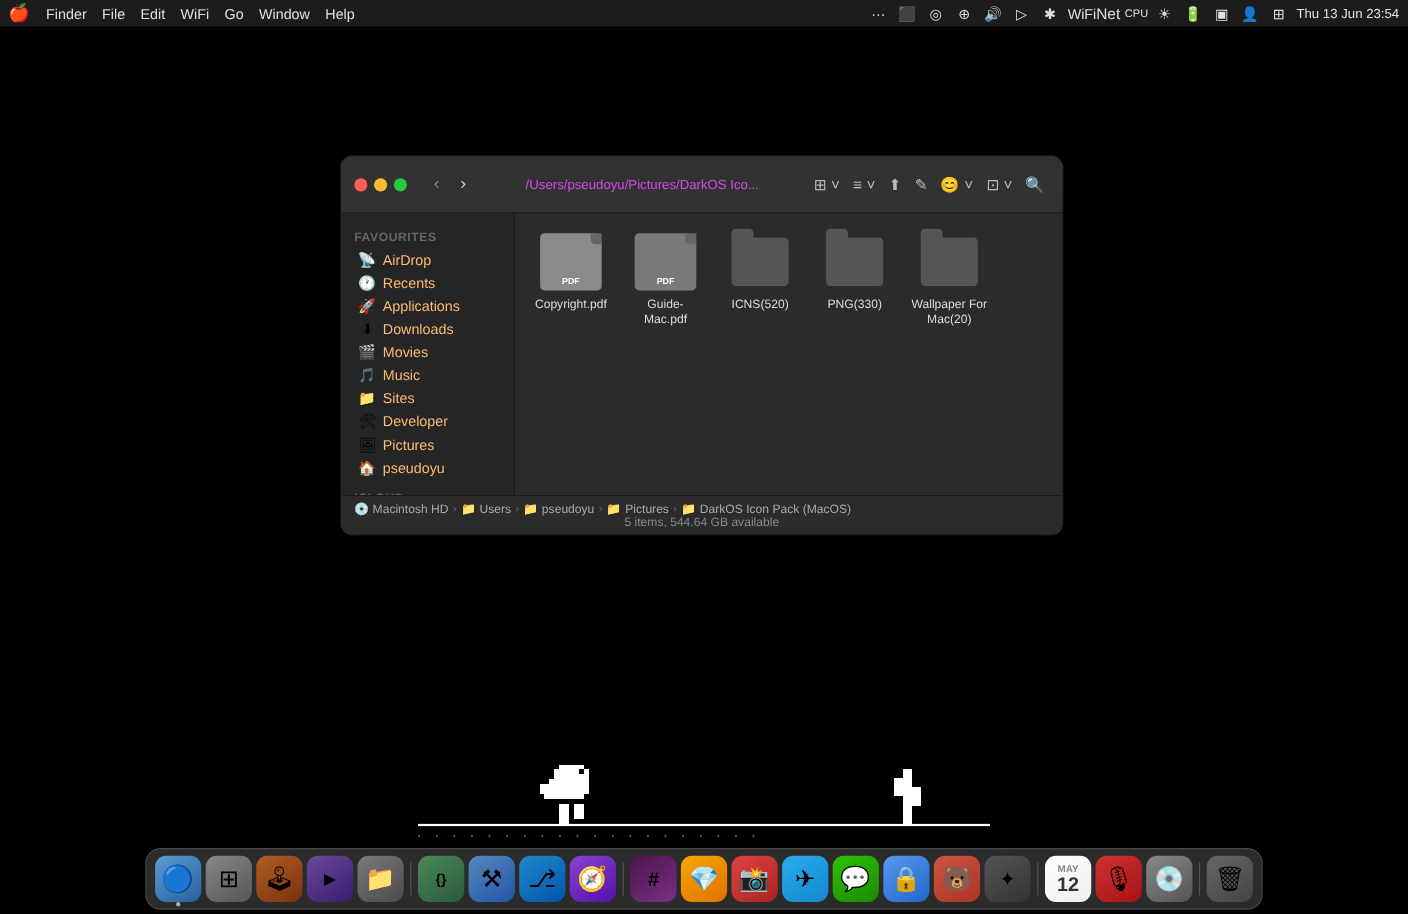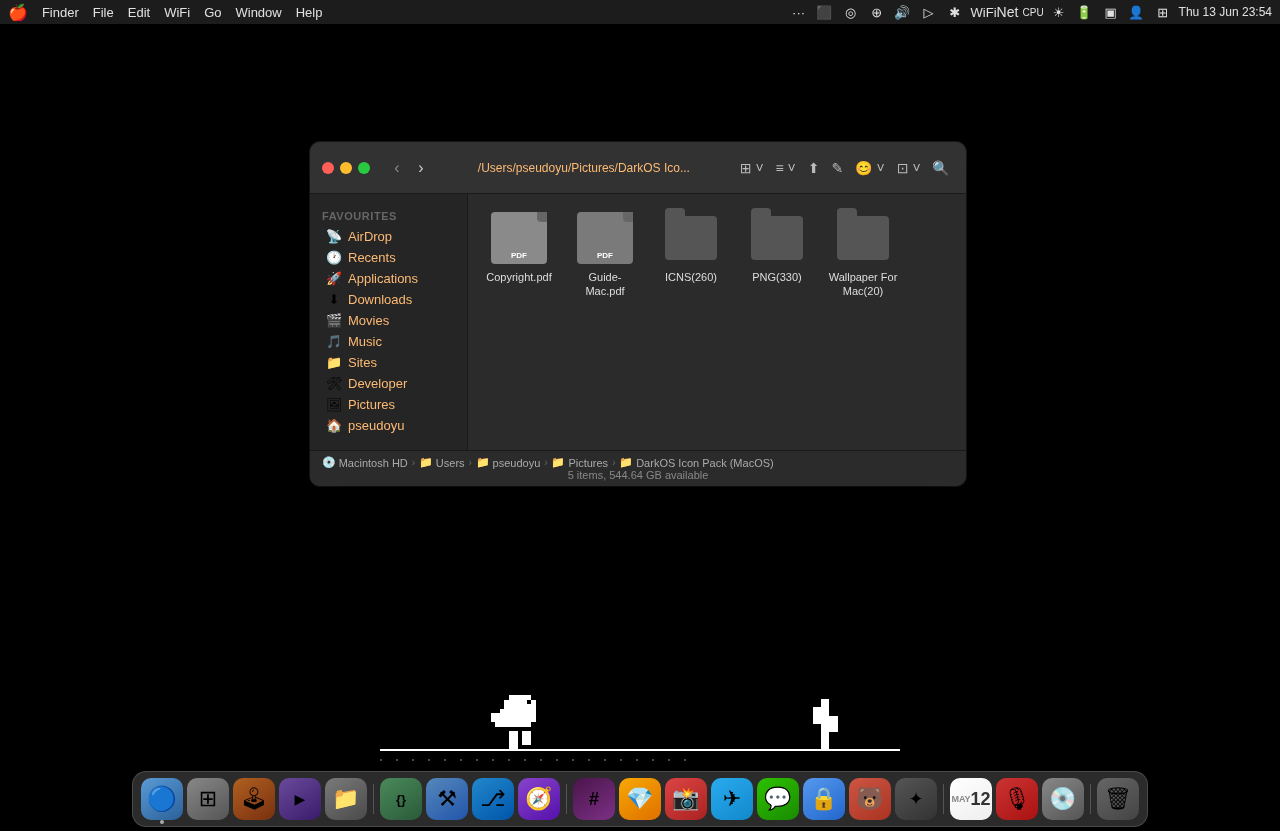--- a/index.html
+++ b/index.html
@@ -117,21 +117,21 @@
       font-size: 16px;
       cursor: pointer;
       width: 22px;
       text-align: center;
     }
     .nav-btn.active { color: #ccc; }
 
     .path-display {
       flex: 1;
       text-align: center;
-      color: #fdba74;
+      color: #d946ef;
       font-size: 12px;
       font-weight: 500;
     }
 
     .toolbar-actions {
       display: flex;
       align-items: center;
       gap: 4px;
     }
     .toolbar-btn {
@@ -532,21 +532,21 @@
               <span class="pdf-label">PDF</span>
             </div>
           </div>
           <span class="file-label">Guide-Mac.pdf</span>
         </div>
 
         <div class="file-item">
           <div class="file-icon">
             <div class="folder-icon"></div>
           </div>
-          <span class="file-label">ICNS(260)</span>
+          <span class="file-label">ICNS(520)</span>
         </div>
 
         <div class="file-item">
           <div class="file-icon">
             <div class="folder-icon"></div>
           </div>
           <span class="file-label">PNG(330)</span>
         </div>
 
         <div class="file-item">
@@ -690,21 +690,21 @@
     <div class="dock-item dock-proxyman" title="Proxyman">
       <span>🔒</span>
     </div>
     <div class="dock-item dock-bear" title="Bear">
       <span>🐻</span>
     </div>
     <div class="dock-item dock-chatgpt" title="ChatGPT">
       <span style="font-size:18px">✦</span>
     </div>
     <div class="dock-divider"></div>
-    <div class="dock-item dock-cal" title="Calendar" style="flex-direction:row;gap:0">
+    <div class="dock-item dock-cal" title="Calendar" style="flex-direction:column;gap:0">
       <span style="font-size:9px;color:#888;font-weight:600">MAY</span>
       <span style="font-size:18px;color:#333;font-weight:bold;line-height:1">12</span>
     </div>
     <div class="dock-item dock-app9">
       <span>🎙</span>
     </div>
     <div class="dock-item dock-dmt" title="DMT">
       <span>💿</span>
     </div>
     <div class="dock-divider"></div>

